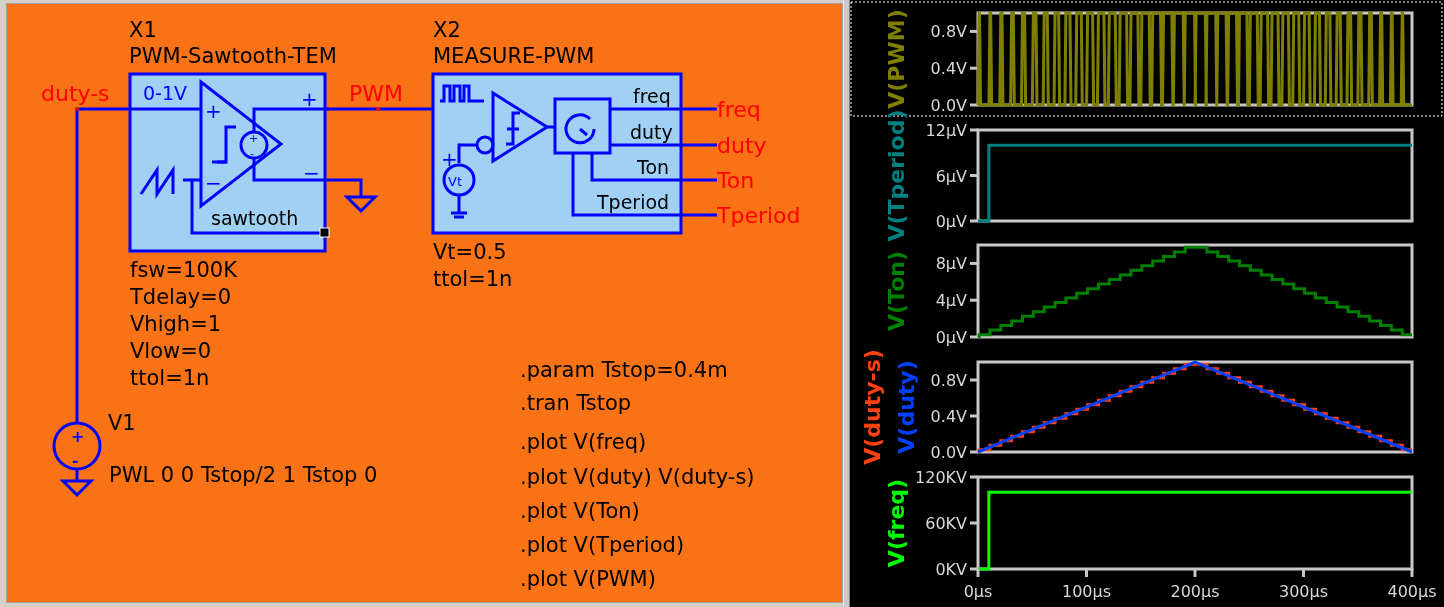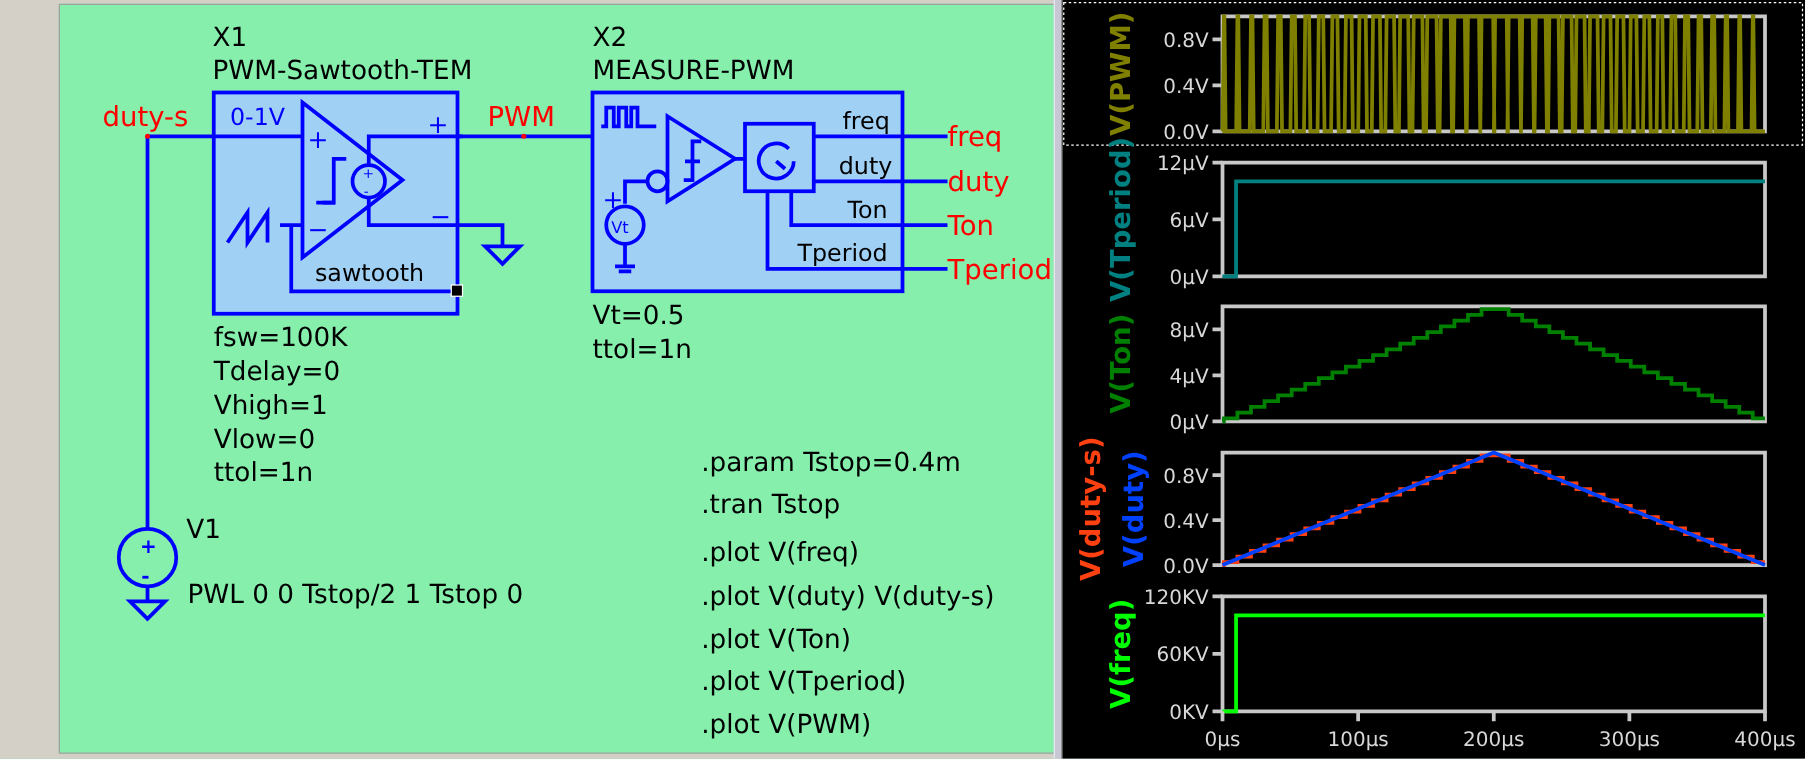--- a/index.html
+++ b/index.html
@@ -1,17 +1,17 @@
 <!DOCTYPE html>
 <html><head>
 <meta charset="utf-8">
 <style>
   html,body{margin:0;padding:0;}
   body{width:1444px;height:607px;position:relative;overflow:hidden;background:#d4d0c8;font-family:"DejaVu Sans",sans-serif;}
-  #schem{position:absolute;left:6px;top:3px;width:837px;height:600px;background:#86efac;border:1px solid #a0a0a0;box-sizing:border-box;overflow:hidden;margin-left:41px;}
+  #schem{position:absolute;left:6px;top:3px;width:837px;height:600px;background:#f97316;border:1px solid #a0a0a0;box-sizing:border-box;overflow:hidden;}
   #splitter{position:absolute;left:843px;top:0;width:7px;height:607px;background:#c8c8d4;border-left:1px solid #e8e8f0;border-right:1px solid #808080;box-sizing:border-box;}
   #plotpane{position:absolute;left:850px;top:0;width:594px;height:607px;background:#000;}
   svg text{font-family:"DejaVu Sans",sans-serif;}
   .ink{font-size:21px;fill:#000;}
   .net{font-size:22px;fill:#ff0000;}
   .pin{font-size:19px;fill:#000;}
   .sym{fill:none;stroke:#0000ff;stroke-width:3;}
   .wire{fill:none;stroke:#0000ff;stroke-width:3;}
   .ptick{font-size:16px;fill:#d8d8d8;}
   .frame{fill:none;stroke:#c8c8c8;stroke-width:3;}

